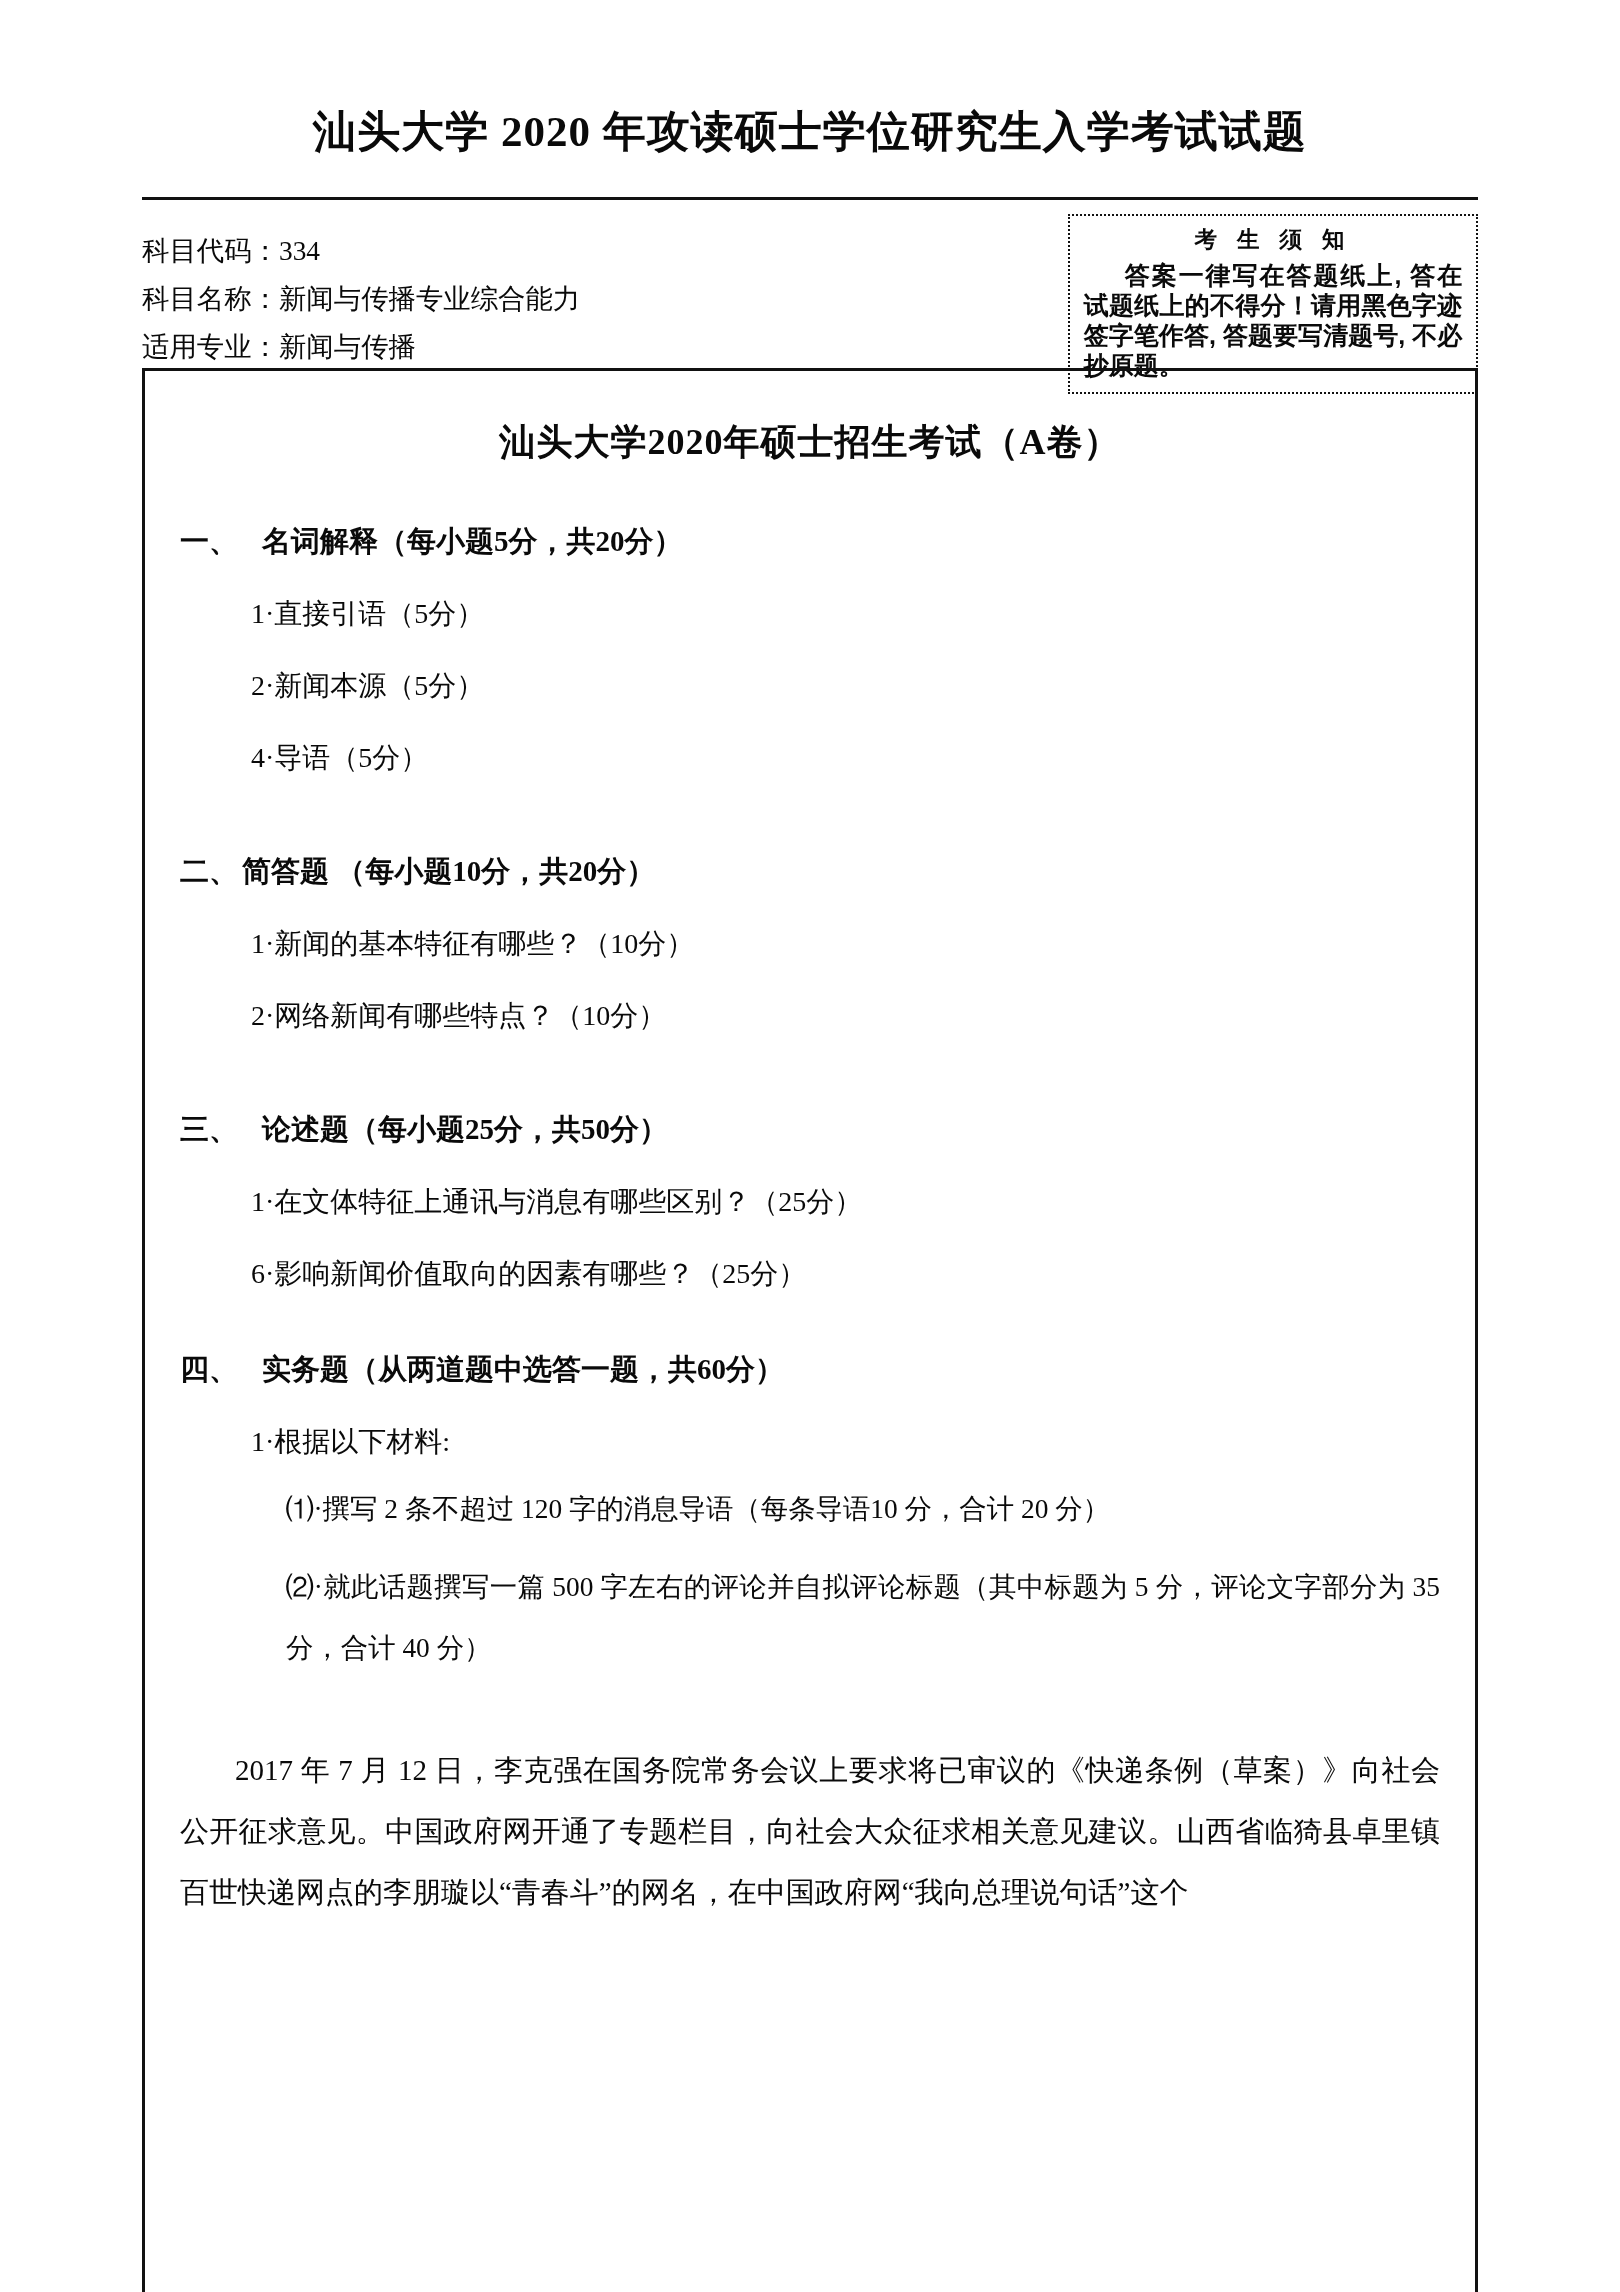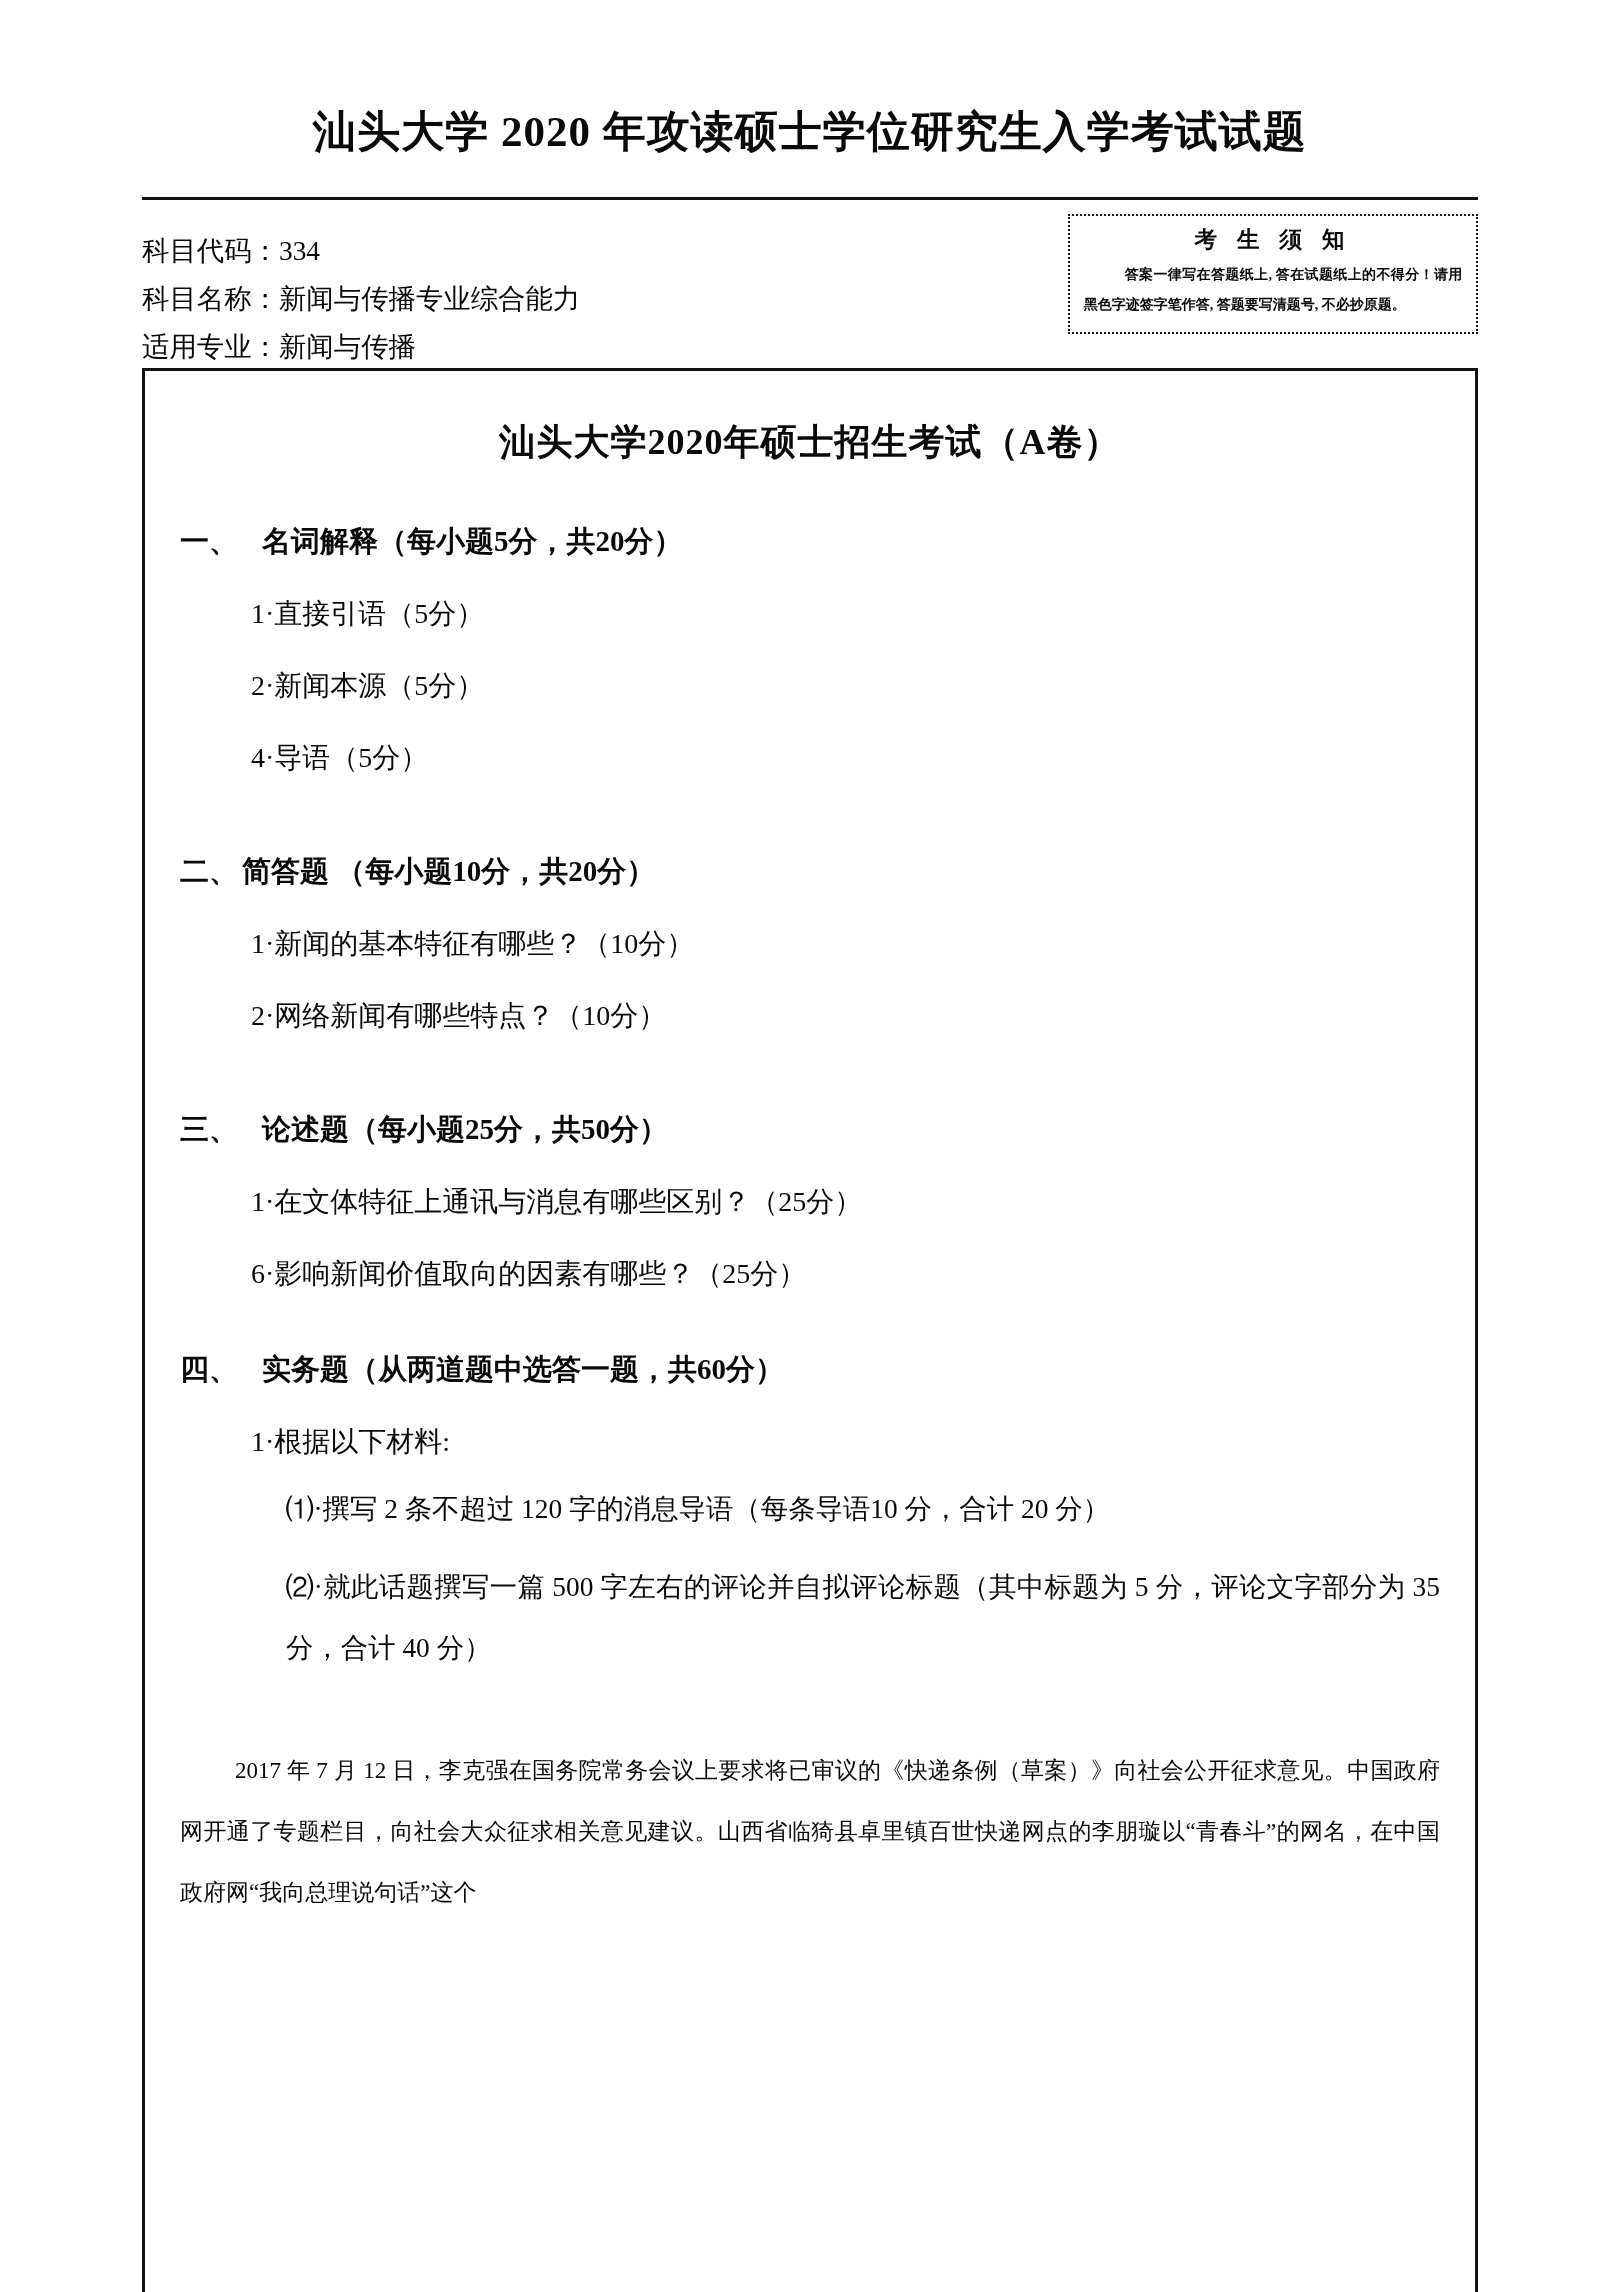--- a/index.html
+++ b/index.html
@@ -69,25 +69,25 @@
   }
   .notice-title {
     text-align: center;
     font-size: 22.5px;
     font-weight: bold;
     letter-spacing: 6.9px;
     margin-bottom: 4.9px;
     font-family: "Liberation Sans", "DejaVu Sans", sans-serif;
   }
   .notice-body {
-    font-size: 14px;
+    font-size: 25px;
     line-height: 30px;
     text-indent: 41px;
     text-align: justify;
-    font-family: Liberation Serif, serif;
+    font-family: Liberation Sans, sans-serif;
     font-weight: bold;
   }
 
   
   .exam-frame {
     position: relative;
     margin: 5.9px 142px 0 142px;
     border: 3.9px solid #111;
     box-sizing: border-box;
     height: 2106px;
@@ -143,21 +143,21 @@
 
   .sub-item.wrap {
     white-space: normal;
     margin-left: 106px;
     margin-right: 0;
     text-align: justify;
     line-height: 61px;
   }
 
   .material {
-    font-size: 23px;
+    font-size: 29px;
     line-height: 61px;
     margin-top: 61px;
     text-align: justify;
     text-indent: 55px;
     text-justify: inter-ideograph;
   }
 
   
   .footer {
     text-align: center;

